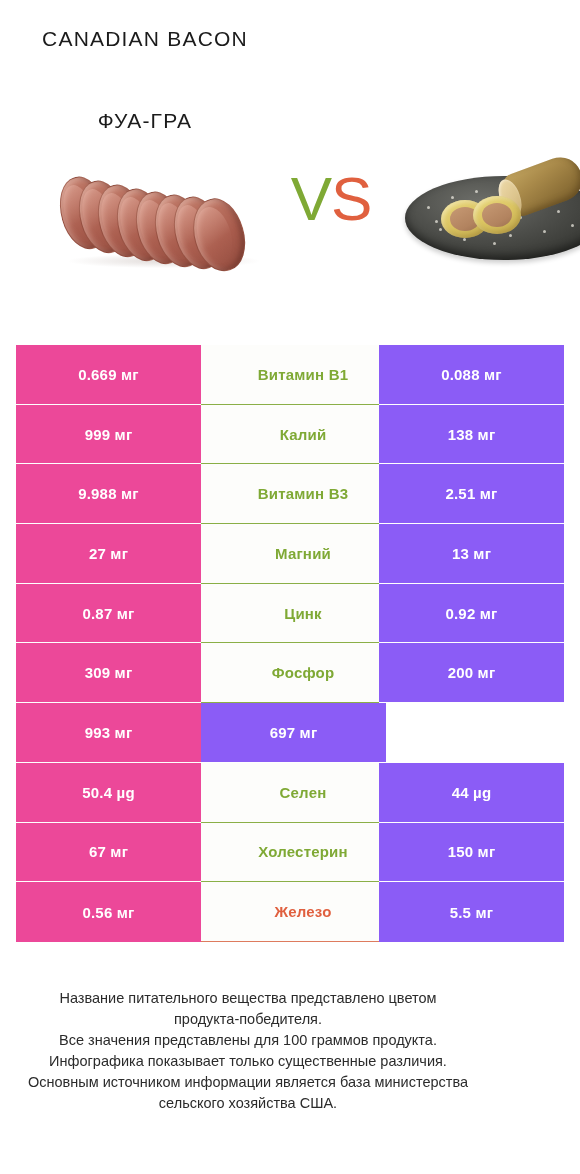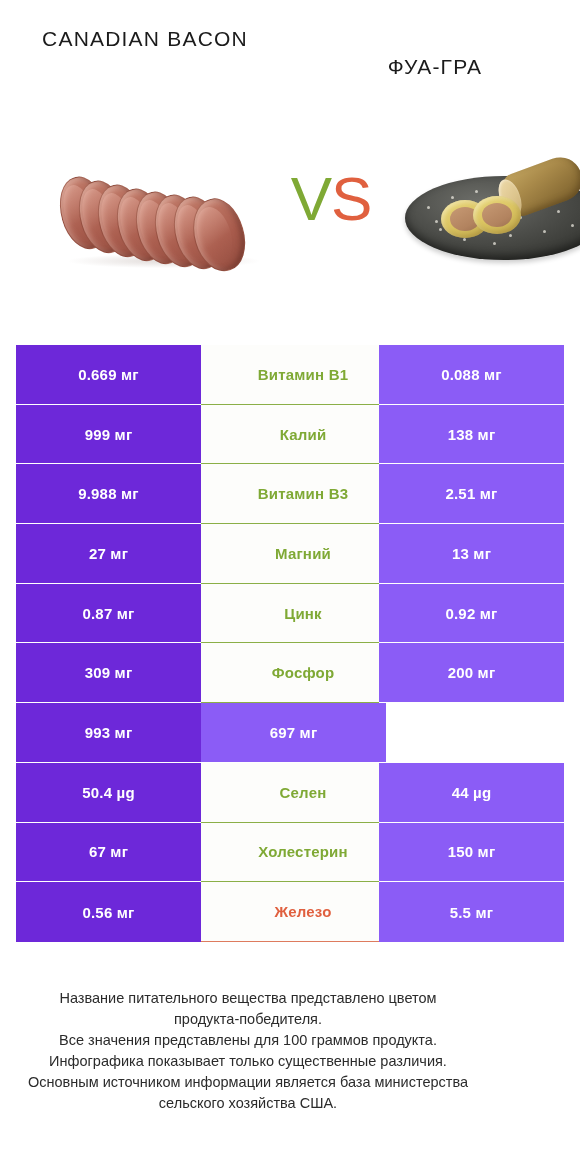--- a/index.html
+++ b/index.html
@@ -15,20 +15,21 @@
     background: #ffffff;
   }
 
   
   .header {
     position: absolute;
     top: 0; left: 0;
     width: 580px; height: 140px;
     display: flex;
     align-items: flex-start;
+    flex-direction: column;
   }
   .title-col {
     width: 290px;
     padding-top: 24px;
     display: flex;
     justify-content: center;
   }
   .product-title {
     font-size: 21px;
     letter-spacing: 1.2px;
@@ -161,21 +162,21 @@
     align-items: stretch;
   }
   .cell {
     display: flex;
     align-items: center;
     justify-content: center;
     font-size: 15px;
     font-weight: 600;
     letter-spacing: .2px;
   }
-  .cell.left  { width: 185px; background: #6d28d9; color: #ffffff; border-bottom: 1px solid #ffffff; }
+  .cell.left  { width: 185px; background: #ec4899; color: #ffffff; border-bottom: 1px solid #ffffff; }
   .cell.mid   { width: 178px; background: #fdfdfb; }
   .cell.right { width: 185px; background: #8b5cf6; color: #ffffff; border-bottom: 1px solid #ffffff; }
   .row:last-child .cell.left,
   .row:last-child .cell.right { border-bottom: none; }
 
   .cell.mid .label {
     font-size: 15px;
     font-weight: 700;
     letter-spacing: .2px;
     padding-left: 26px;

